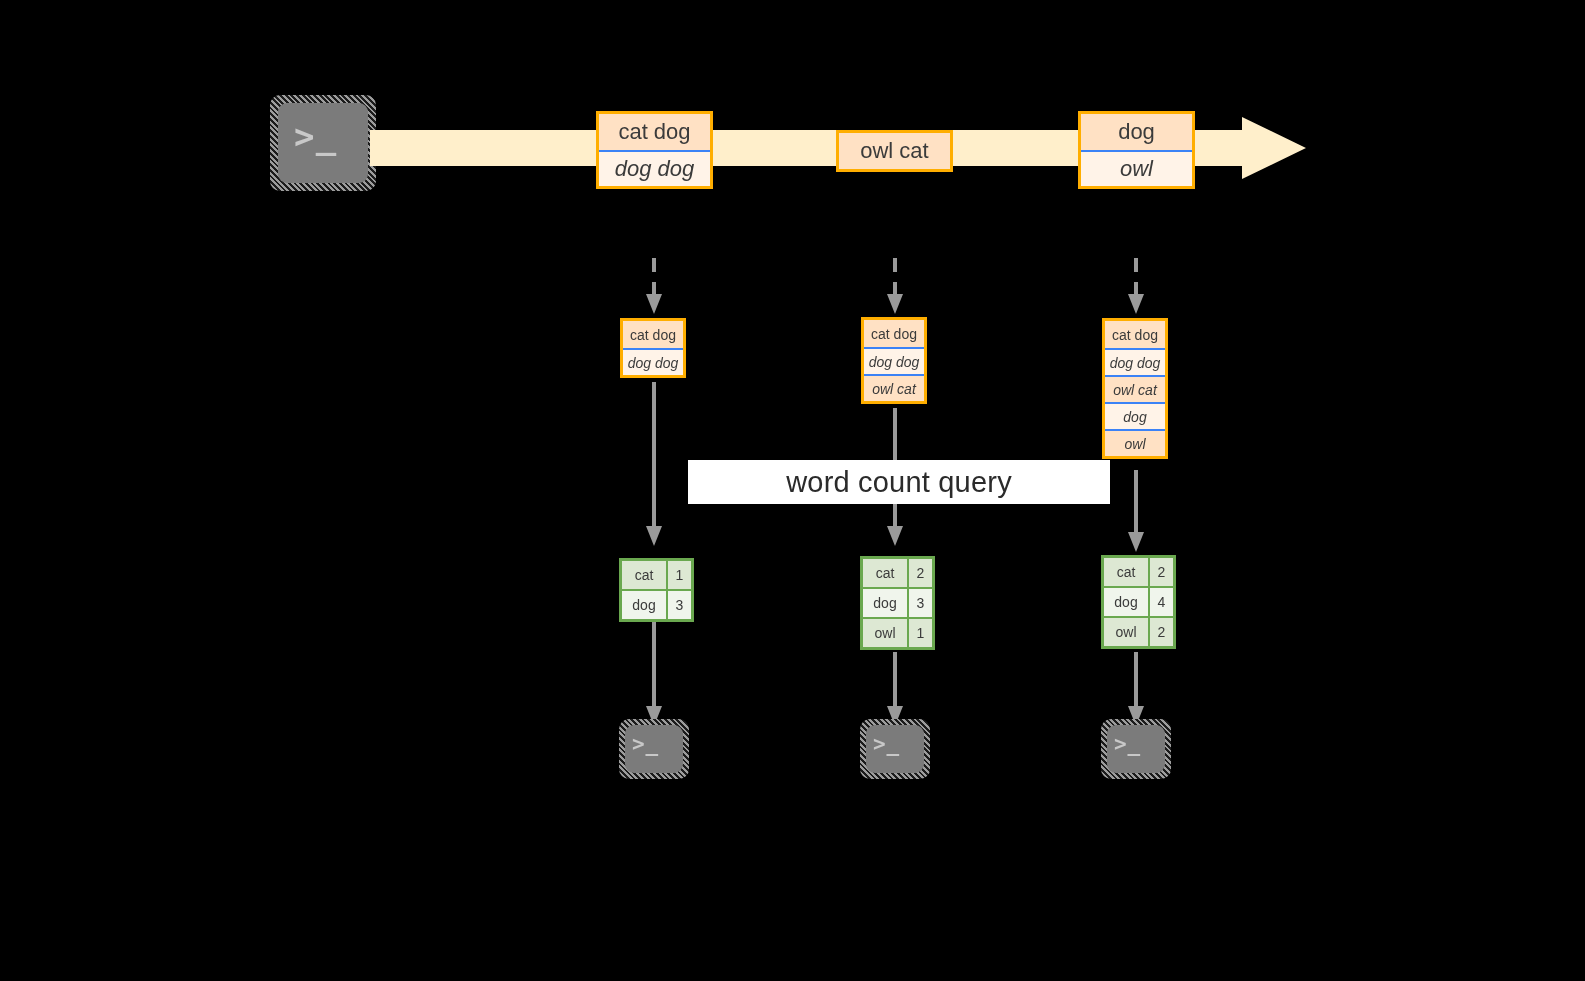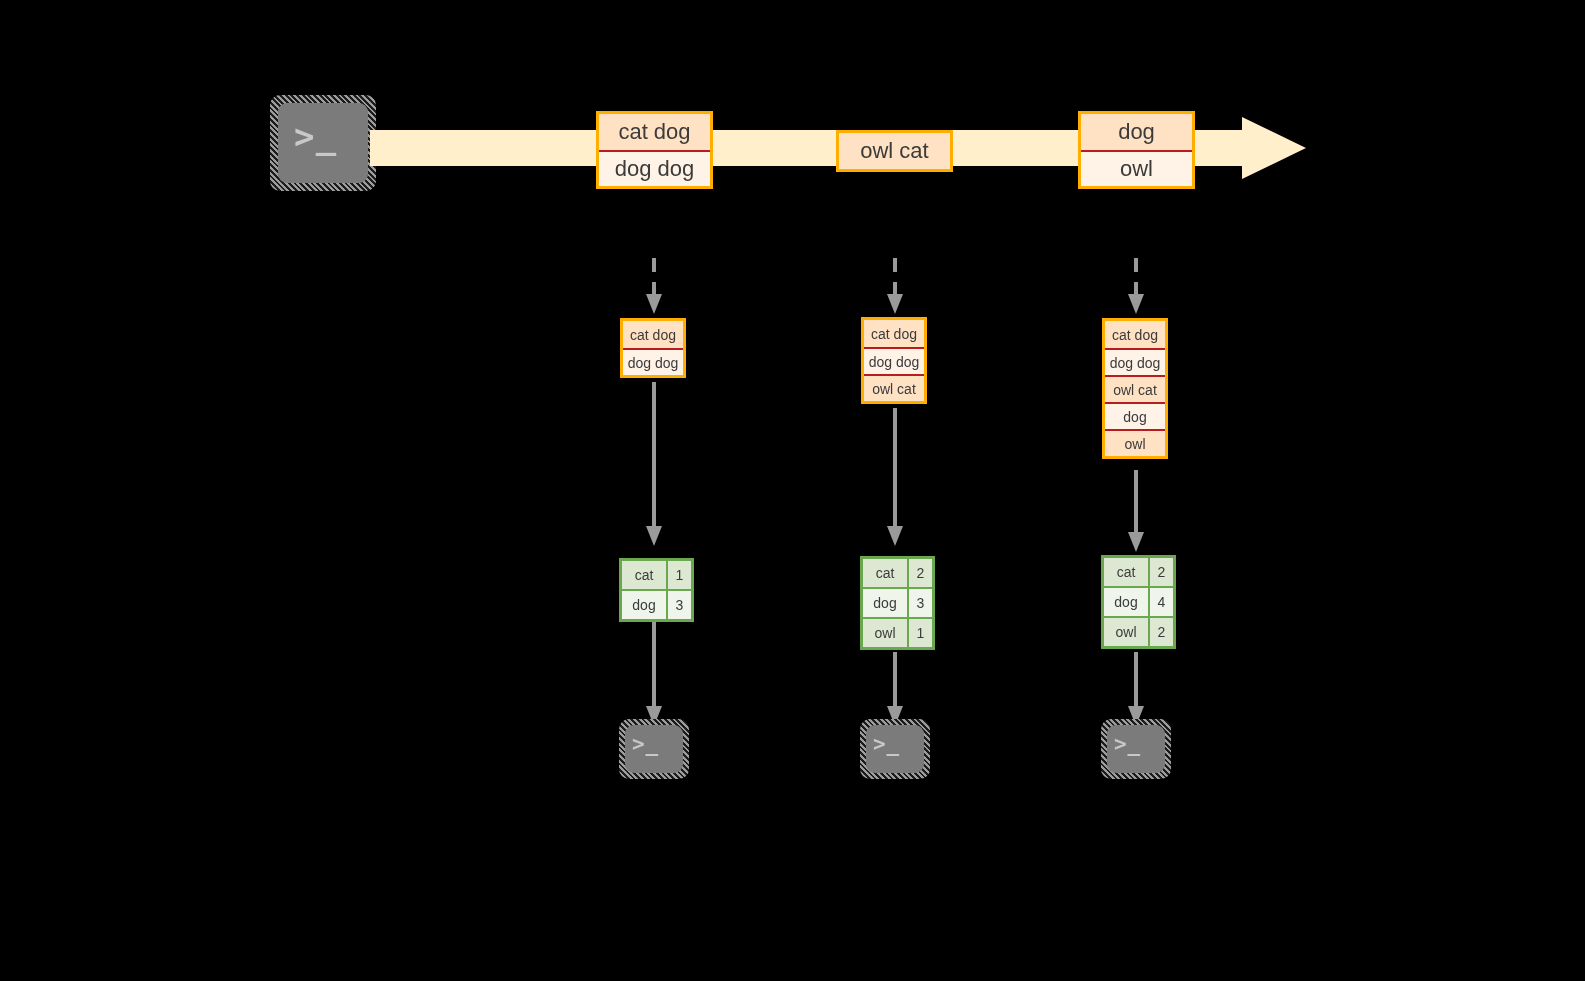--- a/index.html
+++ b/index.html
@@ -80,21 +80,21 @@
     box-sizing: border-box;
     display: flex;
     align-items: center;
     justify-content: center;
     color: #3b3b3b;
     white-space: nowrap;
     overflow: hidden;
   }
   .record-box .cell.dark  { background: #FFE1C4; }
   .record-box .cell.light { background: #FFF3E8; }
-  .record-box .cell + .cell { border-top: 2px solid #b91c1c; }
+  .record-box .cell + .cell { border-top: 2px solid #3b82f6; font-style: italic; }
 
   
   .record-box.big { width: 117px; }
   .record-box.big .cell { height: 36px; font-size: 22px; }
 
   
   .record-box.small { width: 66px; }
   .record-box.small .cell { height: 27px; font-size: 14px; }
 
   
@@ -318,14 +318,17 @@
       <polygon points="9,74 1,54 17,54" fill="#9a9a9a"></polygon>
     </svg>
   </div>
 
   <div class="terminal terminal-sink" style="left:1101px; top:719px;">
     <div class="hatch"></div>
     <div class="face"></div>
     <div class="glyph">&gt;_</div>
   </div>
 
+  <div id="query-banner">
+    <span class="label">word count query</span>
+  </div>
 
 </div>
 
 </body></html>

